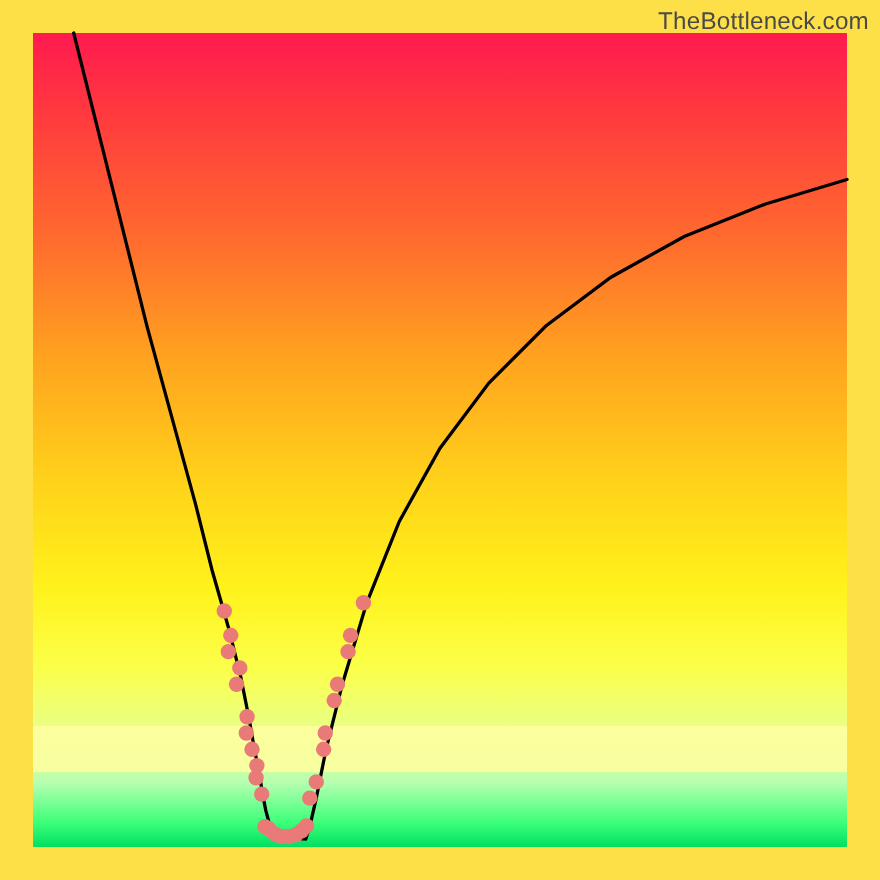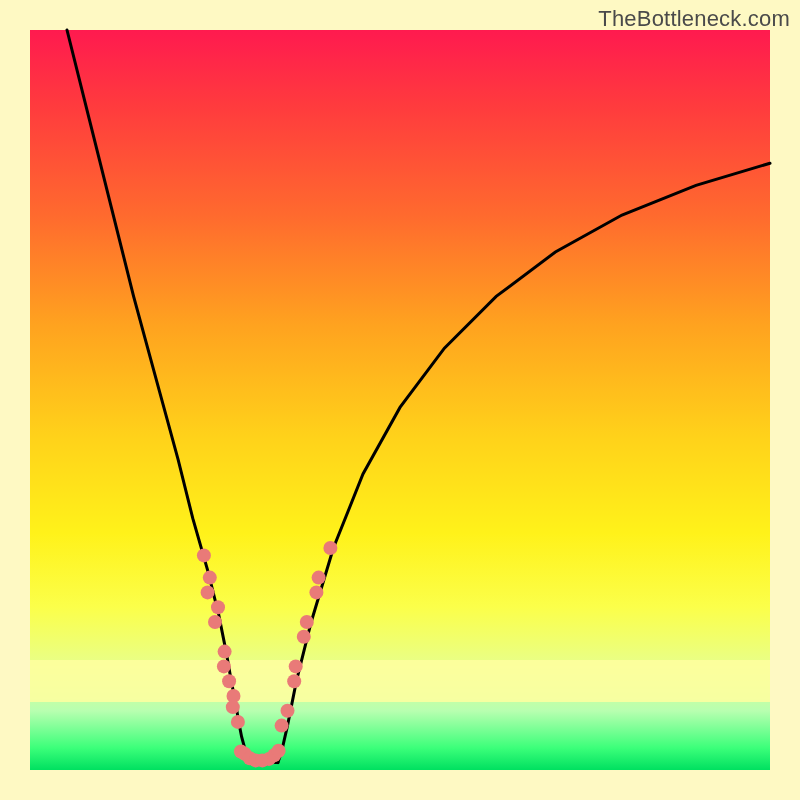--- a/index.html
+++ b/index.html
@@ -8,21 +8,21 @@
     width: 800px;
     height: 800px;
     overflow: hidden;
     background: #000;
     font-family: Arial, Helvetica, sans-serif;
   }
   .frame {
     position: absolute;
     left: 0; top: 0;
     width: 800px; height: 800px;
-    background: #fef9c3;
+    background: #fde047;
   }
   .plot {
     position: absolute;
     left: 30px; top: 30px;
     width: 740px; height: 740px;
     background: linear-gradient(to bottom,
       #ff1a4f 0%,
       #ff3a3e 10%,
       #ff6a2e 25%,
       #ffa31f 40%,

